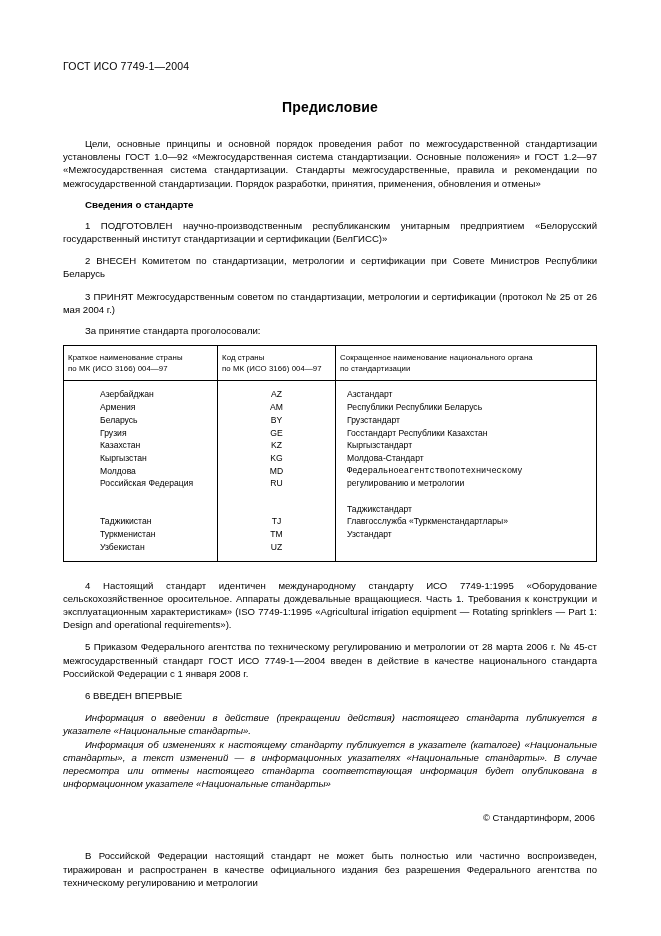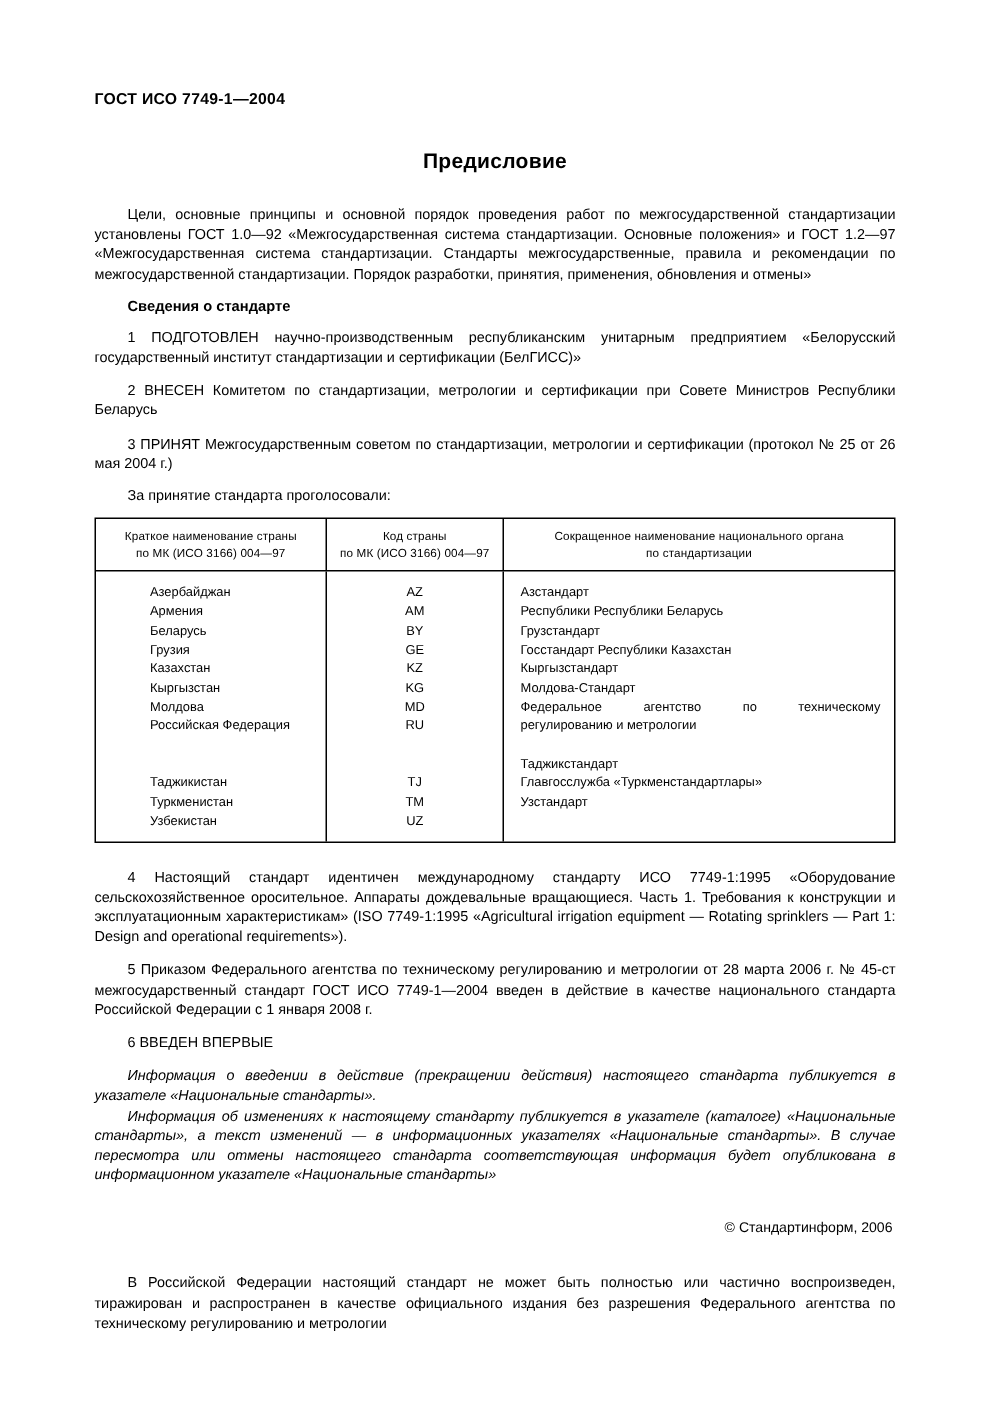--- a/index.html
+++ b/index.html
@@ -21,21 +21,21 @@
     box-sizing: border-box;
   }
   .content {
     position: absolute;
     left: 63px;
     top: 60px;
     width: 534px;
   }
   .doc-header {
     font-size: 10.5px;
-    font-weight: bold;
+    font-weight: normal;
     letter-spacing: 0.2px;
     margin: 0 0 27px 0;
   }
   .doc-title {
     font-size: 14px;
     font-weight: bold;
     text-align: center;
     margin: 0 0 22px 0;
     letter-spacing: 0.2px;
   }
@@ -65,21 +65,21 @@
     margin: 0 0 17px 0;
     position: relative;
   }
   .tbl-head {
     display: flex;
     border-bottom: 1px solid #000000;
   }
   .th {
     font-size: 7.8px;
     line-height: 11.2px;
-    text-align: center;
+    text-align: left;
     padding: 6px 4px 6px 4px;
     box-sizing: border-box;
     letter-spacing: 0.1px;
   }
   .th.c1 { width: 154px; border-right: 1px solid #000000; }
   .th.c2 { width: 118px; border-right: 1px solid #000000; }
   .th.c3 { width: 260px; }
 
   .tbl-body {
     display: flex;
@@ -93,25 +93,26 @@
     line-height: 12.7px;
     white-space: nowrap;
   }
   .tb.c1 .line { padding-left: 36px; }
   .tb.c2 .line { text-align: center; }
   .tb.c3 .line { padding-left: 11px; padding-right: 9px; white-space: normal; }
   .tb .pad-top { height: 7px; }
   .tb .blank { height: 12.7px; }
   .org-wide {
     display: flex;
-    justify-content: space-between;
+    justify-content: flex-start;
     font-size: 8.6px;
     line-height: 12.7px;
     padding-left: 11px;
     padding-right: 9px;
+    font-family: Liberation Mono, monospace;
   }
   p.ital {
     font-size: 9.6px;
     line-height: 13.2px;
     font-style: italic;
     text-align: justify;
     margin: 0;
     text-indent: 22px;
   }
   .copyright {

